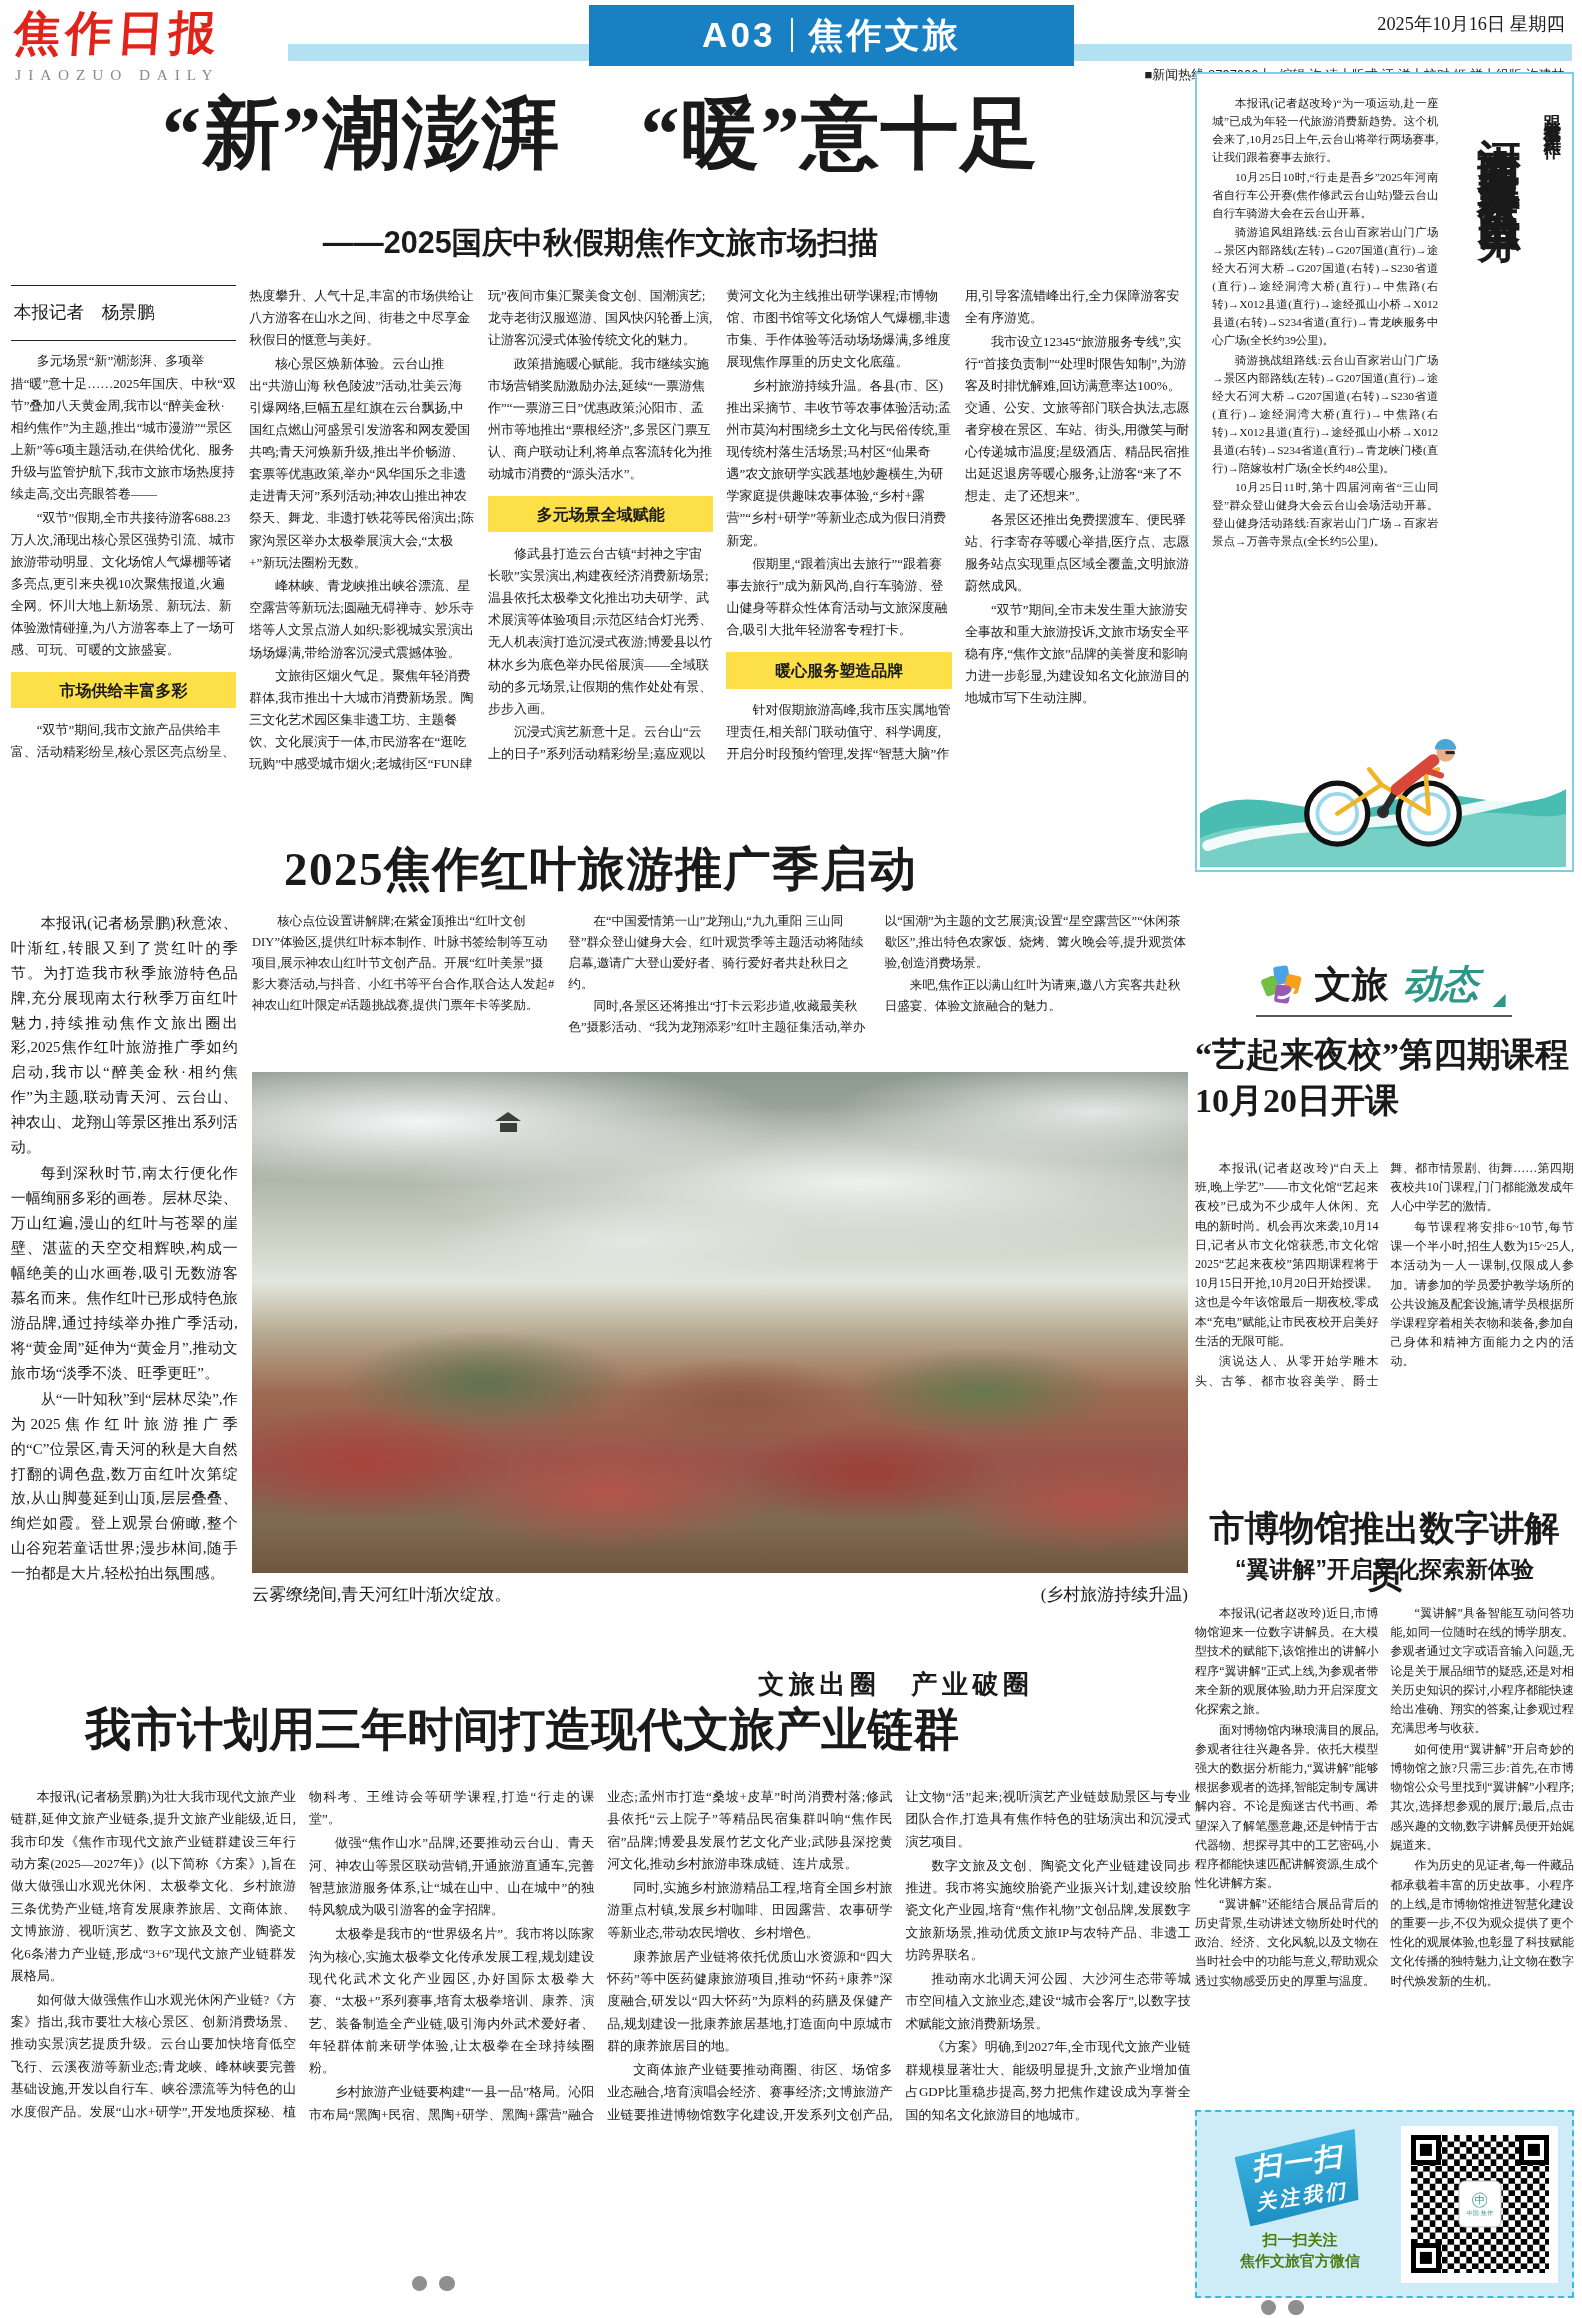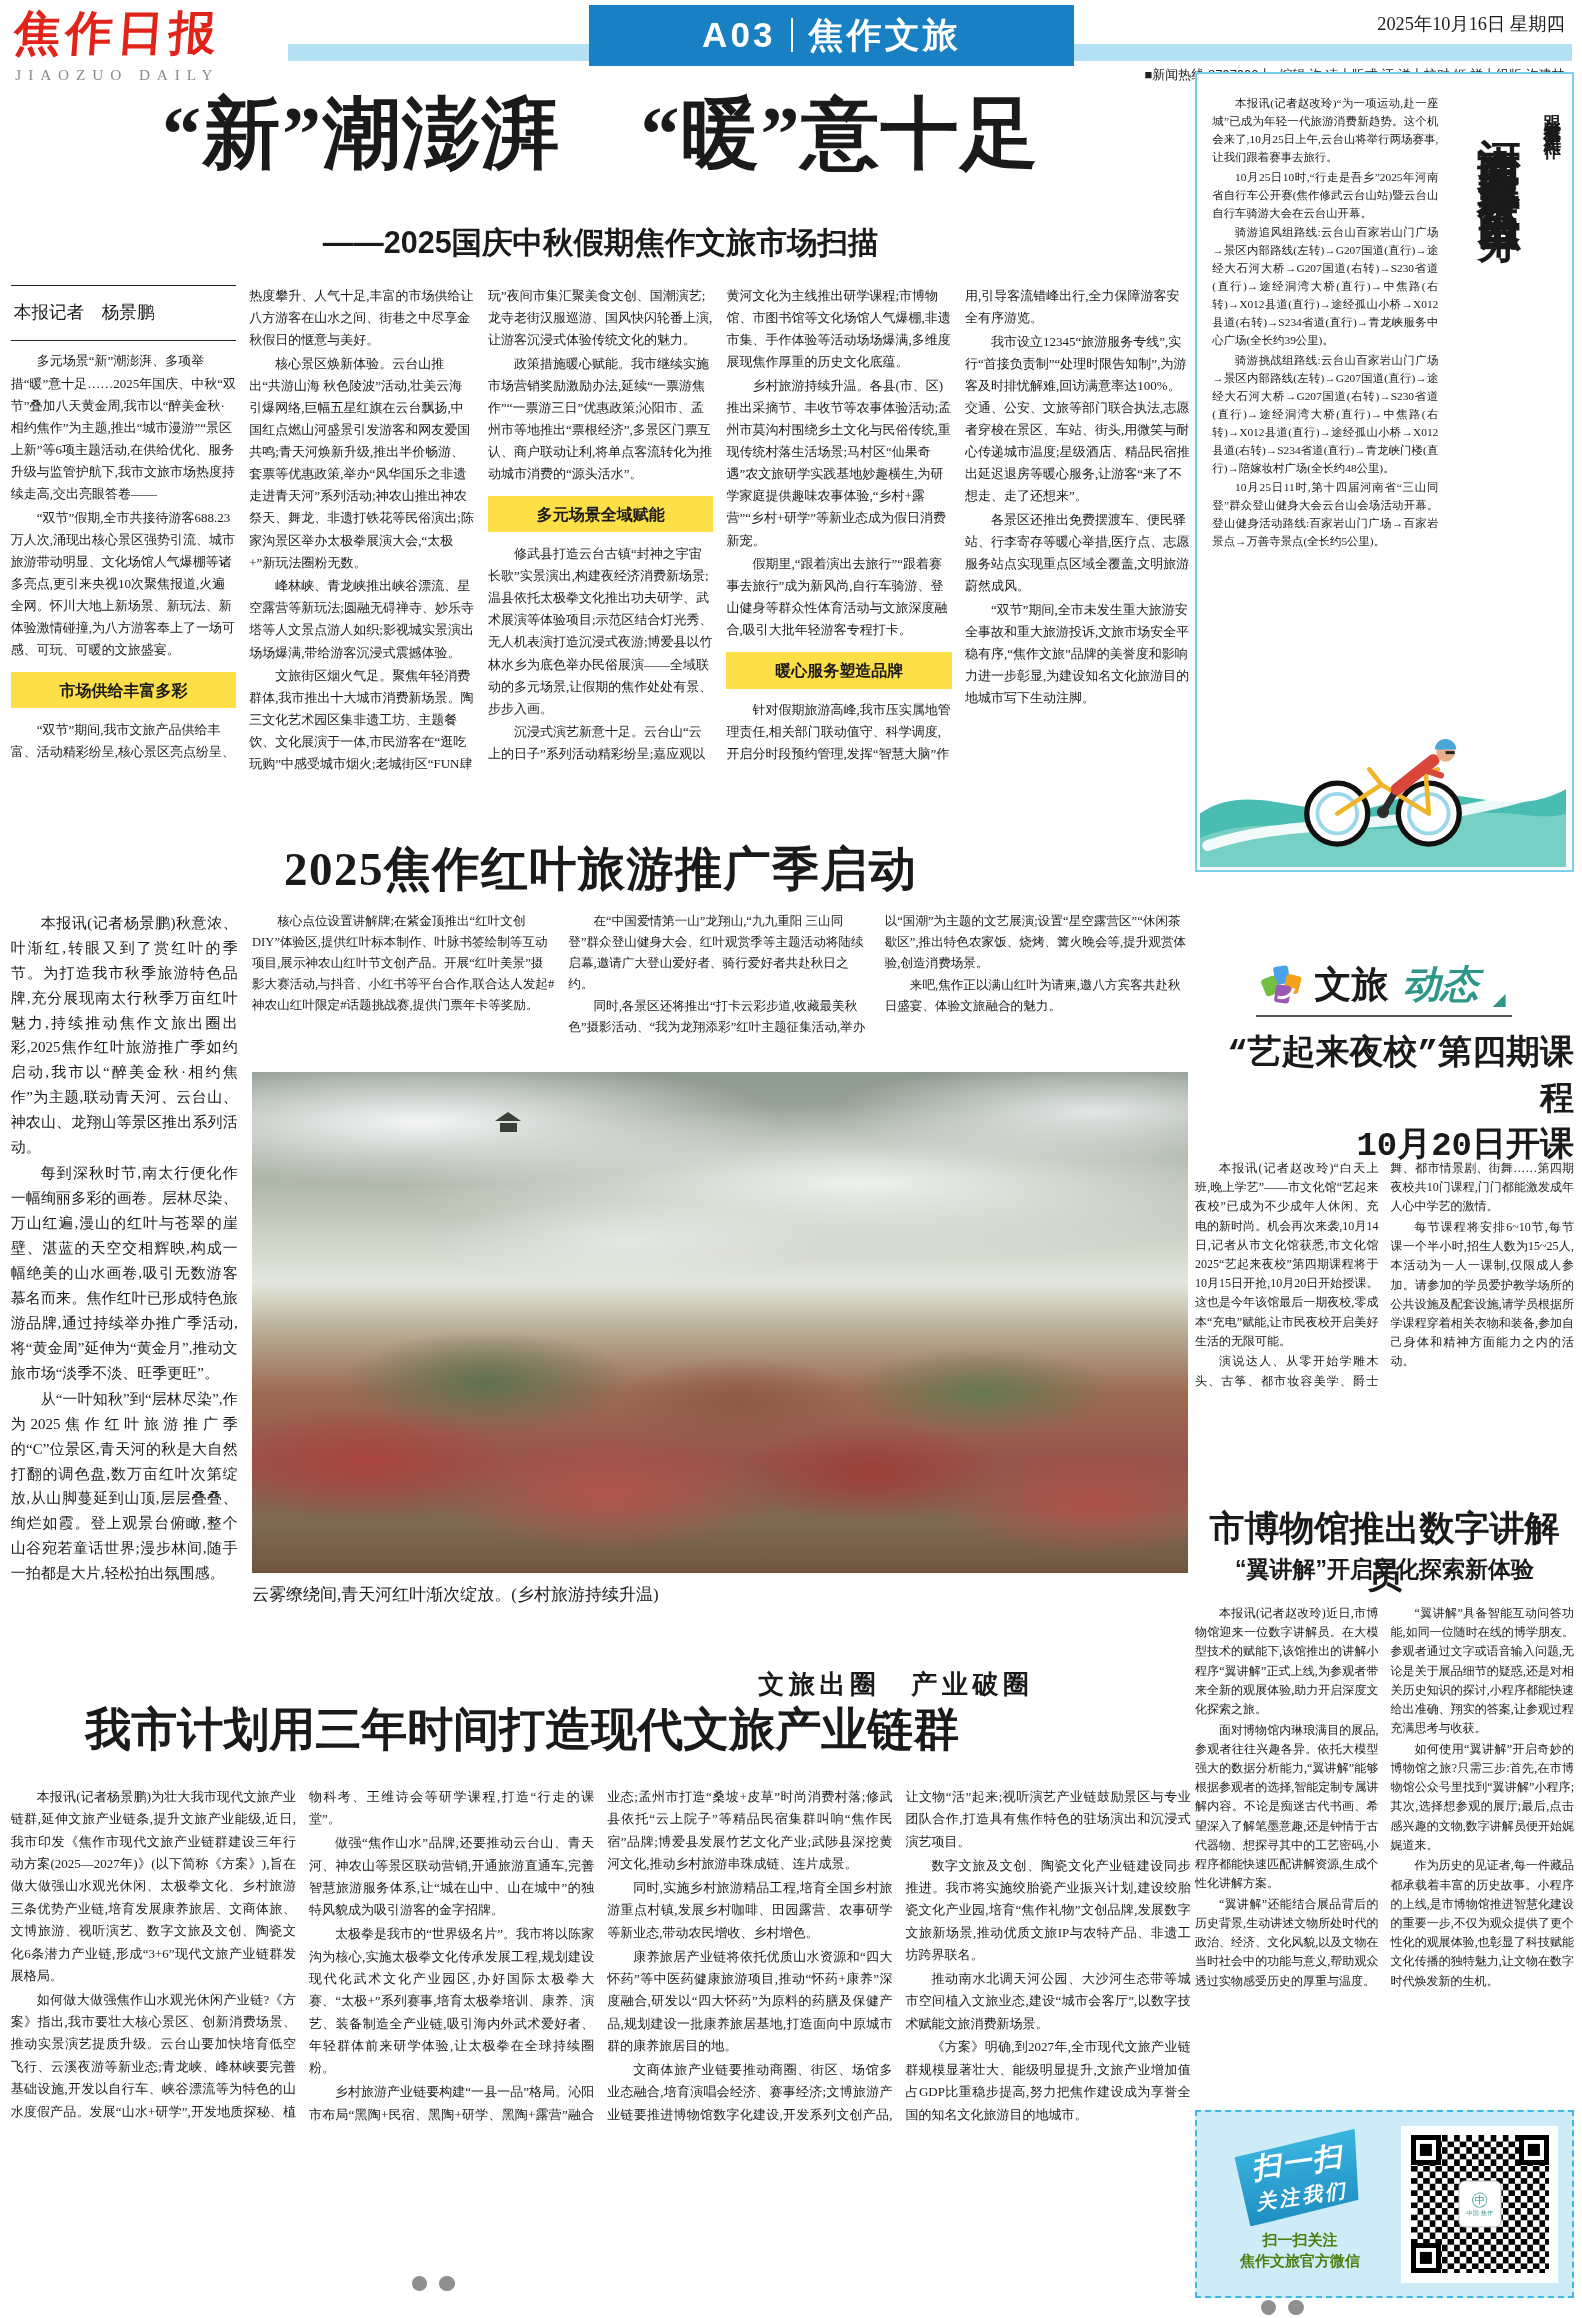--- a/index.html
+++ b/index.html
@@ -55,21 +55,21 @@
            radial-gradient(28% 18% at 90% 86%, #b05148, transparent 60%),
            radial-gradient(20% 14% at 52% 66%, #8f5a46, transparent 65%),
            radial-gradient(24% 16% at 25% 62%, #5f7250, transparent 65%),
            radial-gradient(22% 14% at 78% 64%, #66794f, transparent 65%),
            linear-gradient(180deg,#8e9a90 0%,#aab3a4 20%,#cfd4c8 34%,#e3e6dc 42%,#b7ab93 52%,#9d6b52 64%,#96544a 78%,#7e6a51 90%,#70563f 100%);}
   .pavilion{position:absolute;left:26%;top:8%;width:26px;height:20px;}
   .pavilion .roof{width:0;height:0;border-left:13px solid transparent;border-right:13px solid transparent;
                   border-bottom:9.2px solid #3a3f38;}
   .pavilion .base{width:17px;height:9.2px;background:#3a3f38;margin:1.5px auto 0;}
   .caption-row{position:absolute;left:252px;top:1583px;width:936px;display:flex;
-               font-size:17px;}
+               justify-content:space-between;font-size:17px;}
 
   
   .ind-kicker{position:absolute;left:10.7px;top:1667px;width:1023px;text-align:right;
               font-size:26px;font-weight:bold;font-family:"Liberation Sans","DejaVu Sans",sans-serif;letter-spacing:4.6px;}
   .ind-headline{position:absolute;left:10.7px;top:1699px;width:1023px;text-align:center;
                 font-size:46px;font-weight:900;}
   .ind-cols{position:absolute;left:10.7px;top:1786px;width:1180px;height:501px;
             column-count:4;font-size:13px;line-height:1.72;overflow:hidden;text-align:justify;}
 
   .dotpair{position:absolute;display:flex;gap:12.2px;}
@@ -95,22 +95,22 @@
   .badge-tri{color:#2d9688;font-size:17px;align-self:flex-end;}
   .badge-logo{position:relative;width:37px;height:37px;}
   .badge-logo i{position:absolute;width:15.3px;height:17.6px;border-radius:3.1px;display:block;}
   .badge-logo .sq-blue{left:10.7px;top:0;background:#4aa3e8;transform:rotate(-8deg);}
   .badge-logo .sq-green{left:0;top:10.7px;background:#72bf44;transform:rotate(-22deg);}
   .badge-logo .sq-orange{right:0;top:9.2px;background:#f6a21d;transform:rotate(14deg);}
   .badge-logo .sq-purple{left:11.4px;bottom:0;background:#9b59b6;transform:rotate(8deg);}
   .badge-logo .swoosh{position:absolute;inset:3.8px;border:3.8px solid transparent;
                       border-bottom-color:#fff;border-radius:50%;transform:rotate(-28deg);width:auto;height:auto;background:none;}
 
-  .ns-headline{position:absolute;left:1195px;top:1032px;width:379px;text-align:right;
-               font-size:34px;font-weight:900;line-height:1.35;font-family:Liberation Mono, monospace;}
+  .ns-headline{position:absolute;left:1195px;top:1032px;width:379px;text-align:left;
+               font-size:34px;font-weight:900;line-height:1.35;}
   .ns-cols{position:absolute;left:1195px;top:1159px;width:379px;height:327px;
            column-count:2;column-gap:12.2px;font-size:12px;line-height:1.6;text-align:justify;overflow:hidden;}
 
   .mu-headline{position:absolute;left:1195px;top:1505px;width:379px;text-align:center;
                font-size:35px;font-weight:900;}
   .mu-subheadline{position:absolute;left:1195px;top:1554px;width:379px;text-align:center;
                   font-size:23px;font-weight:bold;font-family:"Liberation Sans","DejaVu Sans",sans-serif;}
   .mu-cols{position:absolute;left:1195px;top:1604px;width:379px;height:481px;
            column-count:2;column-gap:12.2px;font-size:12px;line-height:1.6;text-align:justify;overflow:hidden;}
 

